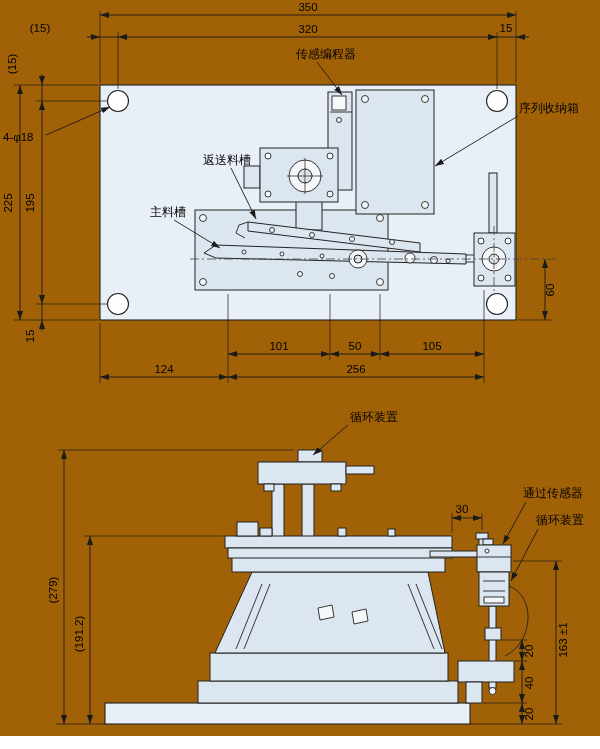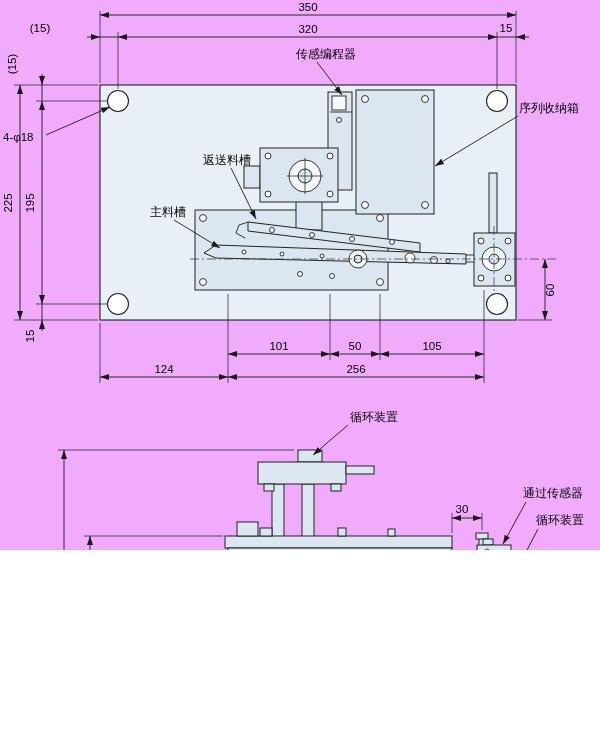--- a/index.html
+++ b/index.html
@@ -1,16 +1,16 @@
 <!DOCTYPE html>
 <html><head>
 <meta charset="utf-8">
 <style>
   html,body{margin:0;padding:0;background:#ffffff;}
-  .canvas{width:600px;height:550px;background:#f0abfc;position:relative;overflow:hidden;}
+  .canvas{width:600px;height:736px;background:#a16207;position:relative;overflow:hidden;}
   svg{display:block;}
   svg text{font-family:"Liberation Sans","DejaVu Sans",sans-serif;fill:#000;}
   .d{font-size:11.5px;}
   .c{font-size:12px;}
   .pf{fill:#e9eff6;stroke:#222;stroke-width:1.1;}
   .p2{fill:#dce6f0;stroke:#222;stroke-width:1;}
   .p3{fill:#f5f8fb;stroke:#222;stroke-width:.9;}
   .hole{fill:#fff;stroke:#222;stroke-width:1.1;}
   .ln{fill:none;stroke:#222;stroke-width:.9;}
   .dim{fill:none;stroke:#1a1a1a;stroke-width:.9;}

